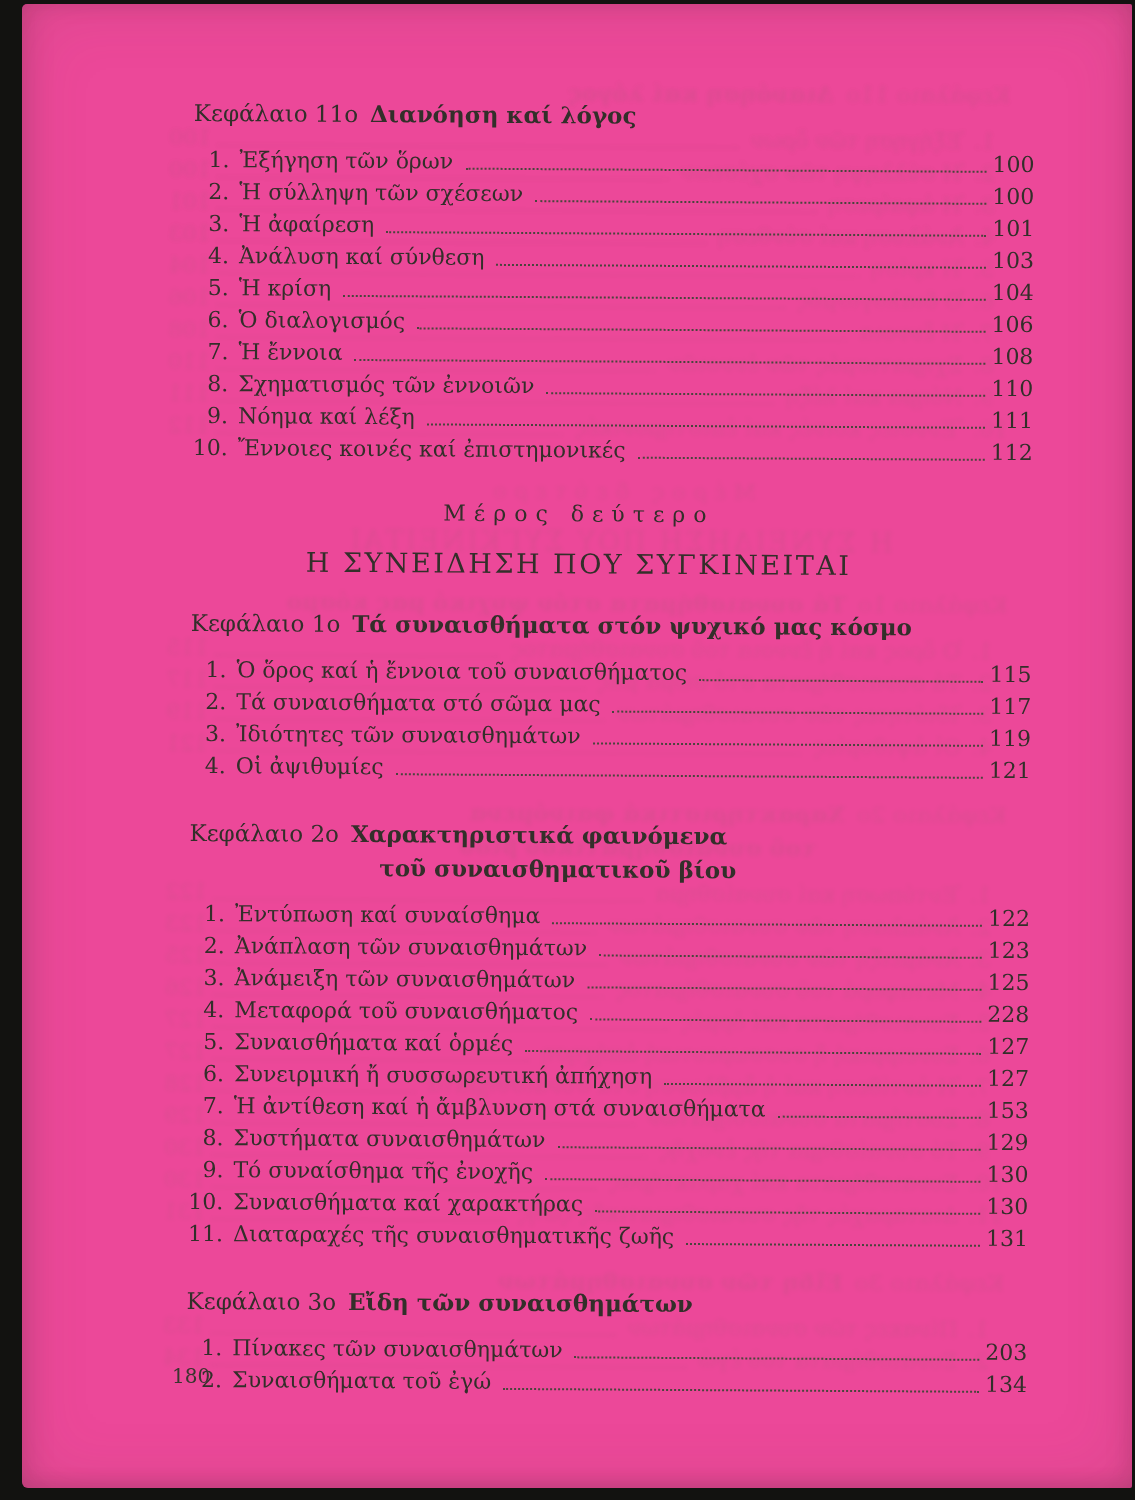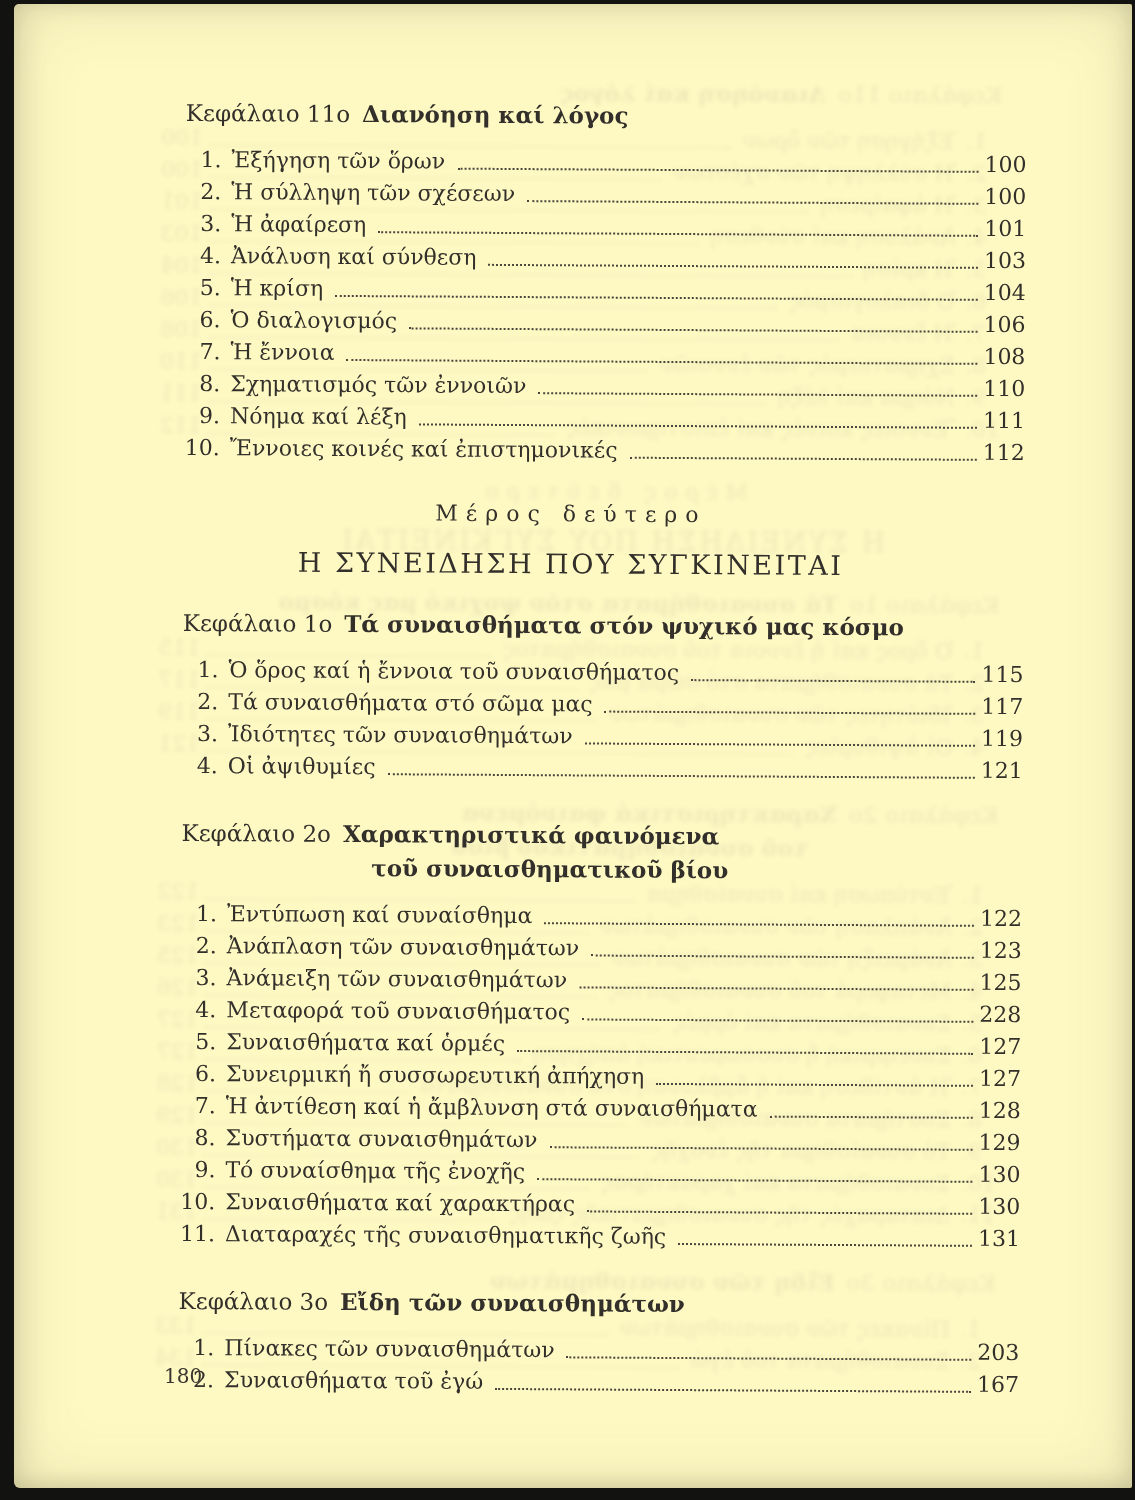--- a/index.html
+++ b/index.html
@@ -81,21 +81,21 @@
     opacity: .11;
     filter: blur(2px);
     transform: scaleX(-1) rotate(-.3deg);
     pointer-events: none;
     user-select: none;
   }
 </style>
 </head>
 <body>
 
-<div class="scan-page" style="background: #fef9c3;">
+<div class="scan-page" style="background: #ec4899; margin-left: 8px;">
   <div class="ghost" aria-hidden="true">
     <div>
         <div class="chapter-heading">
           <div class="chapter-line1"><span class="chapter-label">Κεφάλαιο 11ο</span><span class="chapter-title">Διανόηση καί λόγος</span></div>
         </div>
         <div class="toc-list">
           <div class="toc-row">
             <span class="row-num">1.</span>
             <span class="row-text">Ἐξήγηση τῶν ὅρων</span>
             <span class="leader"></span>
@@ -418,21 +418,21 @@
           <div class="toc-row">
             <span class="row-num">6.</span>
             <span class="row-text">Συνειρμική ἤ συσσωρευτική ἀπήχηση</span>
             <span class="leader"></span>
             <span class="row-page">127</span>
           </div>
           <div class="toc-row">
             <span class="row-num">7.</span>
             <span class="row-text">Ἡ ἀντίθεση καί ἡ ἄμβλυνση στά συναισθήματα</span>
             <span class="leader"></span>
-            <span class="row-page">128</span>
+            <span class="row-page">153</span>
           </div>
           <div class="toc-row">
             <span class="row-num">8.</span>
             <span class="row-text">Συστήματα συναισθημάτων</span>
             <span class="leader"></span>
             <span class="row-page">129</span>
           </div>
           <div class="toc-row">
             <span class="row-num">9.</span>
             <span class="row-text">Τό συναίσθημα τῆς ἐνοχῆς</span>
@@ -459,19 +459,19 @@
           <div class="toc-row">
             <span class="row-num">1.</span>
             <span class="row-text">Πίνακες τῶν συναισθημάτων</span>
             <span class="leader"></span>
             <span class="row-page">203</span>
           </div>
           <div class="toc-row">
             <span class="row-num">2.</span>
             <span class="row-text">Συναισθήματα τοῦ ἐγώ</span>
             <span class="leader"></span>
-            <span class="row-page">167</span>
+            <span class="row-page">134</span>
           </div>
         </div>
       </div>
   </div>
   <div class="page-number">180</div>
 </div>
 
 </body></html>

